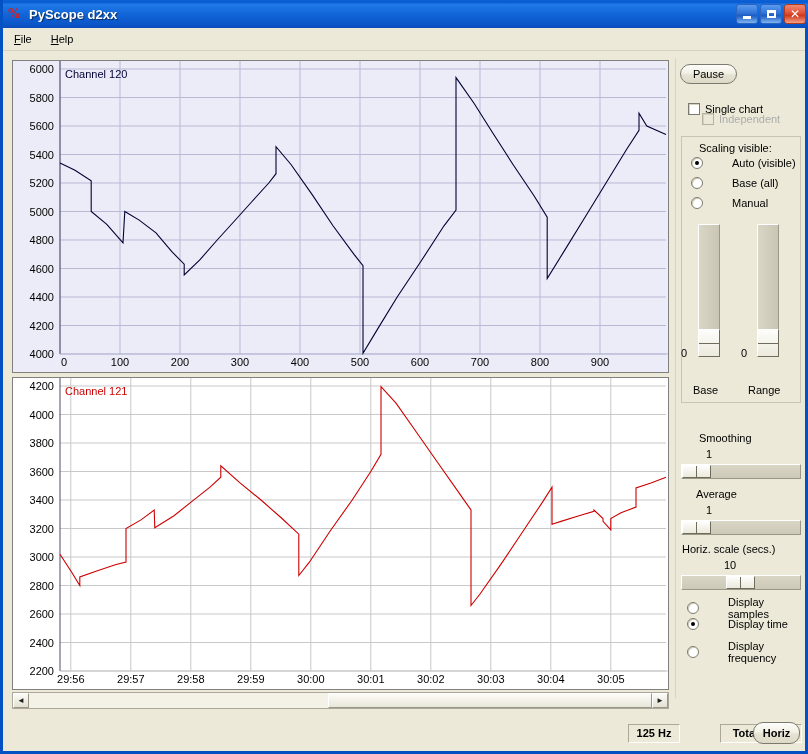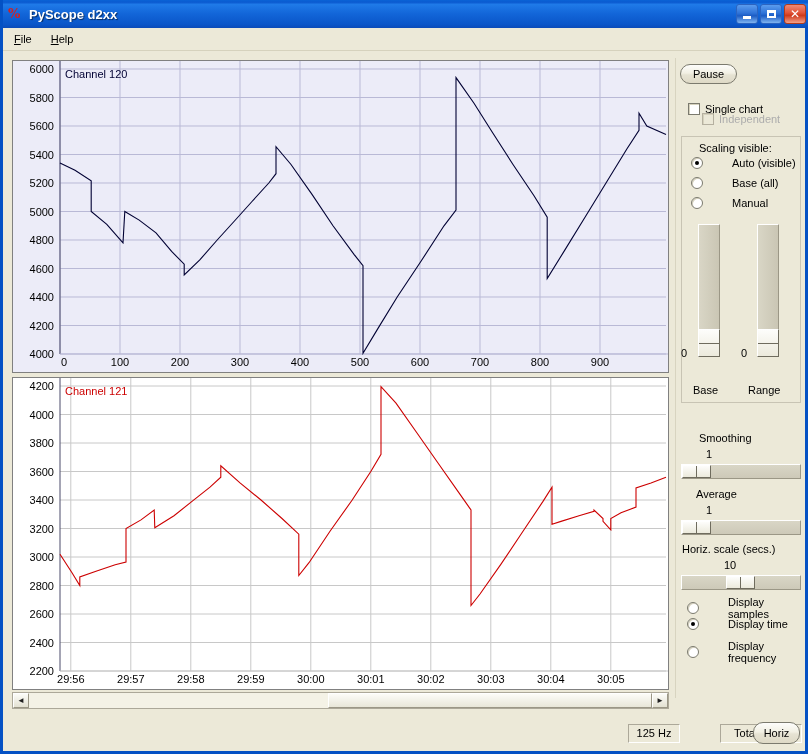--- a/index.html
+++ b/index.html
@@ -194,20 +194,21 @@
   #lab-horiz{left:7px;top:485px;}
   #val-horiz{left:30px;top:501px;width:50px;}
   #sl-horiz{left:6px;top:517px;}
   #rad-samples{left:12px;top:538px;justify-content:flex-end;}
   #rad-time{left:12px;top:560px;}
   #rad-freq{left:12px;top:582px;}
   
   #statusbar{
     position:absolute;left:0;bottom:0;width:766px;height:36px;
     background:#ece9d8;
+    font-weight:bold;
   }
   .statuspanel{
     position:absolute;height:19px;line-height:17px;text-align:center;
     border:1px solid #aca899;border-right-color:#fff;border-bottom-color:#fff;
     background:#ece9d8;font-size:11px;color:#000;box-sizing:border-box;
   }
   #st-hz{left:625px;top:9px;width:52px;}
   #st-total{left:697px;top:9px;width:82px;margin-left:20px;}
   #exit-btn{position:absolute;left:750px;top:7px;width:47px;height:22px;line-height:20px;}
 </style>

